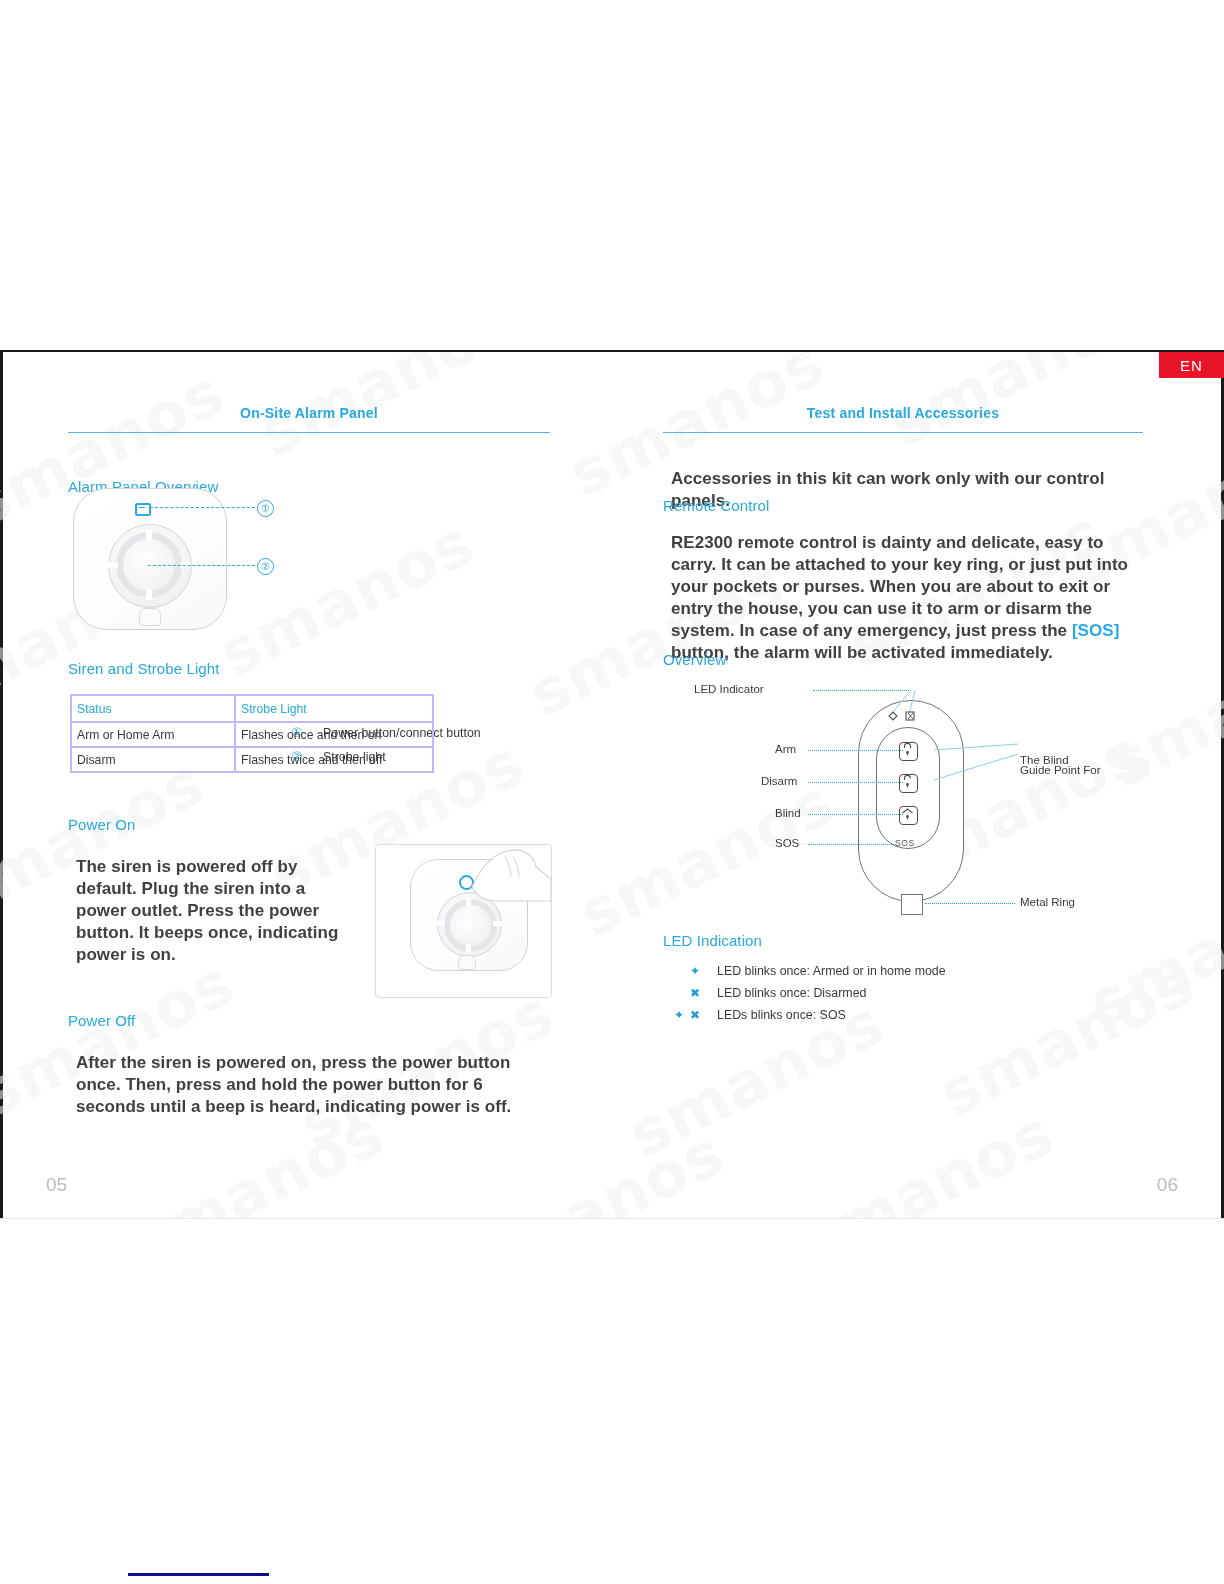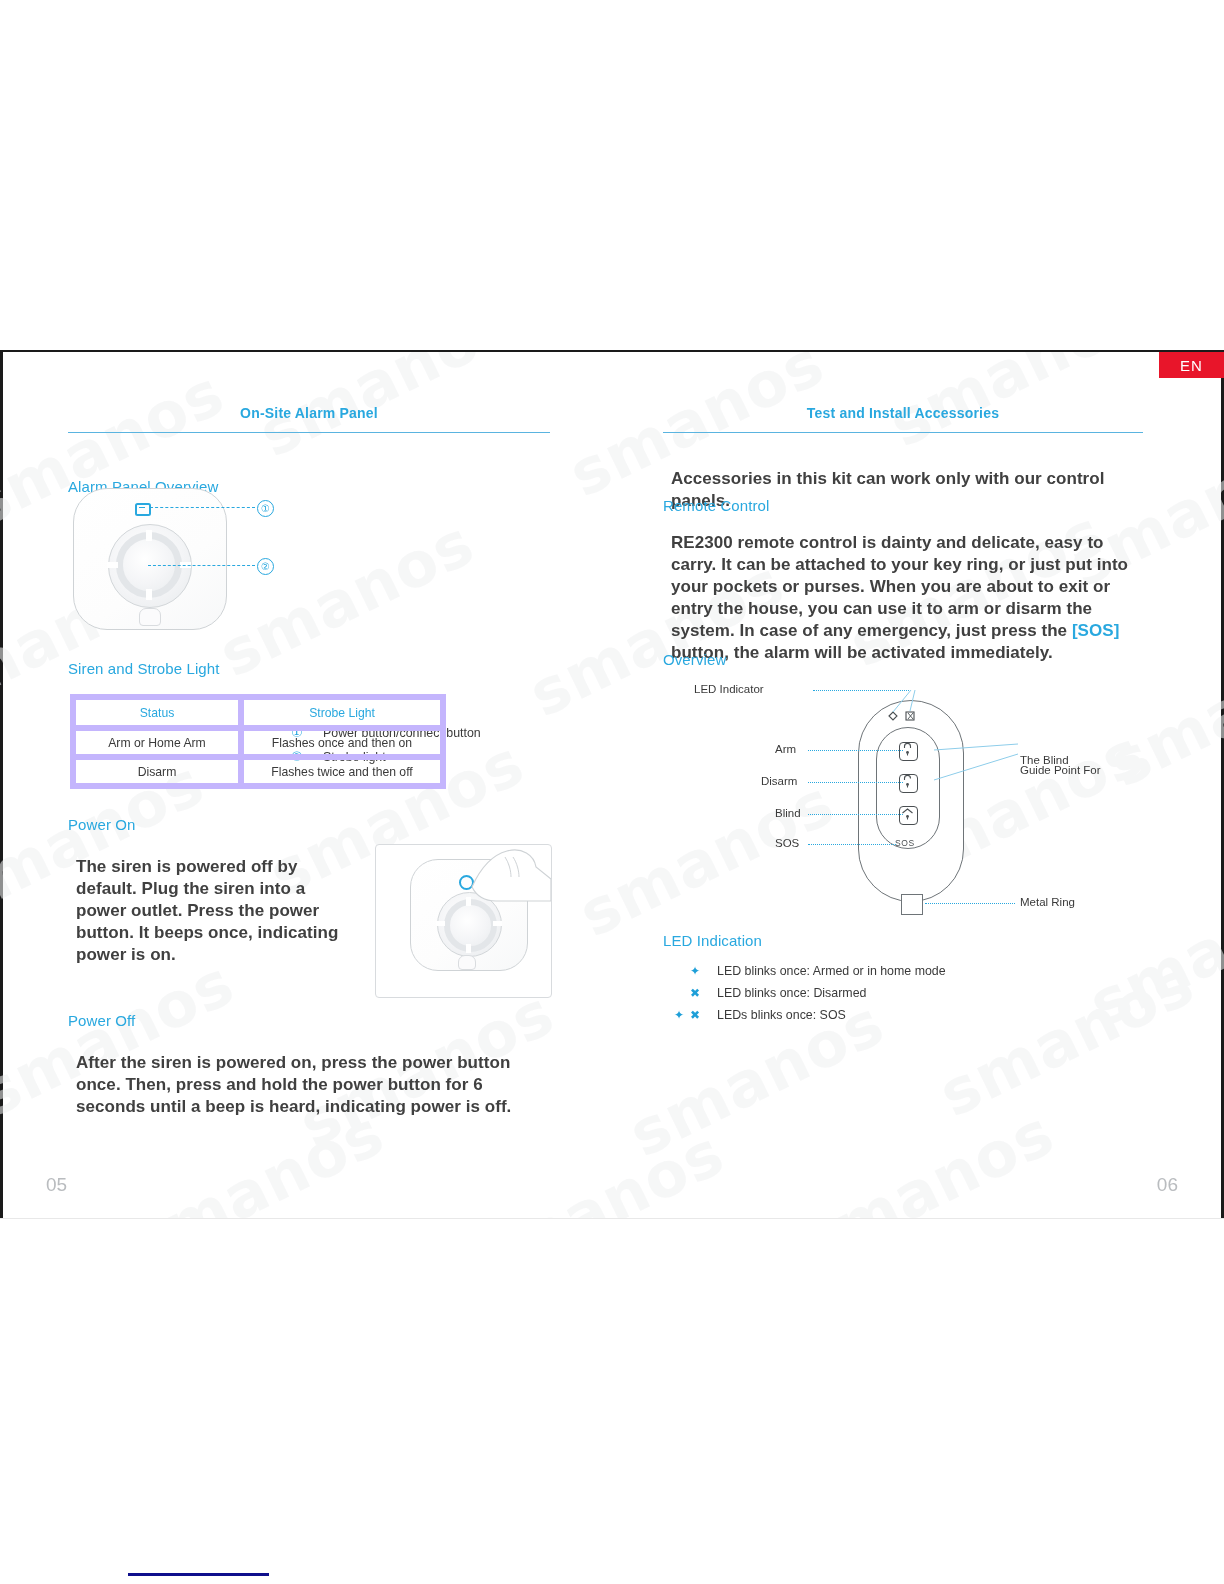--- a/index.html
+++ b/index.html
@@ -69,21 +69,21 @@
     font-family:"DejaVu Sans", sans-serif;
   }
   .legend-txt{color:#3a3a3a;font-size:12.4px;}
 
   
   table.status{
     border-collapse:collapse;table-layout:fixed;
     width:338px;font-size:12.2px;
   }
   table.status td,table.status th{
-    border:6px solid #c4b5fd;text-align:center;font-weight:400;
+    border:2px solid #c4b5fd;text-align:left;font-weight:400;
     height:23px;padding:0 5px;color:#3a3a3a;
   }
   table.status th{color:#29a8df;height:25px;}
   .c1{width:152px;}
   .c2{width:186px;}
 
   
   .dev-wrap{position:relative;}
   .panel-body{
     position:absolute;border:1.3px solid #cfd3d6;border-radius:34px;

